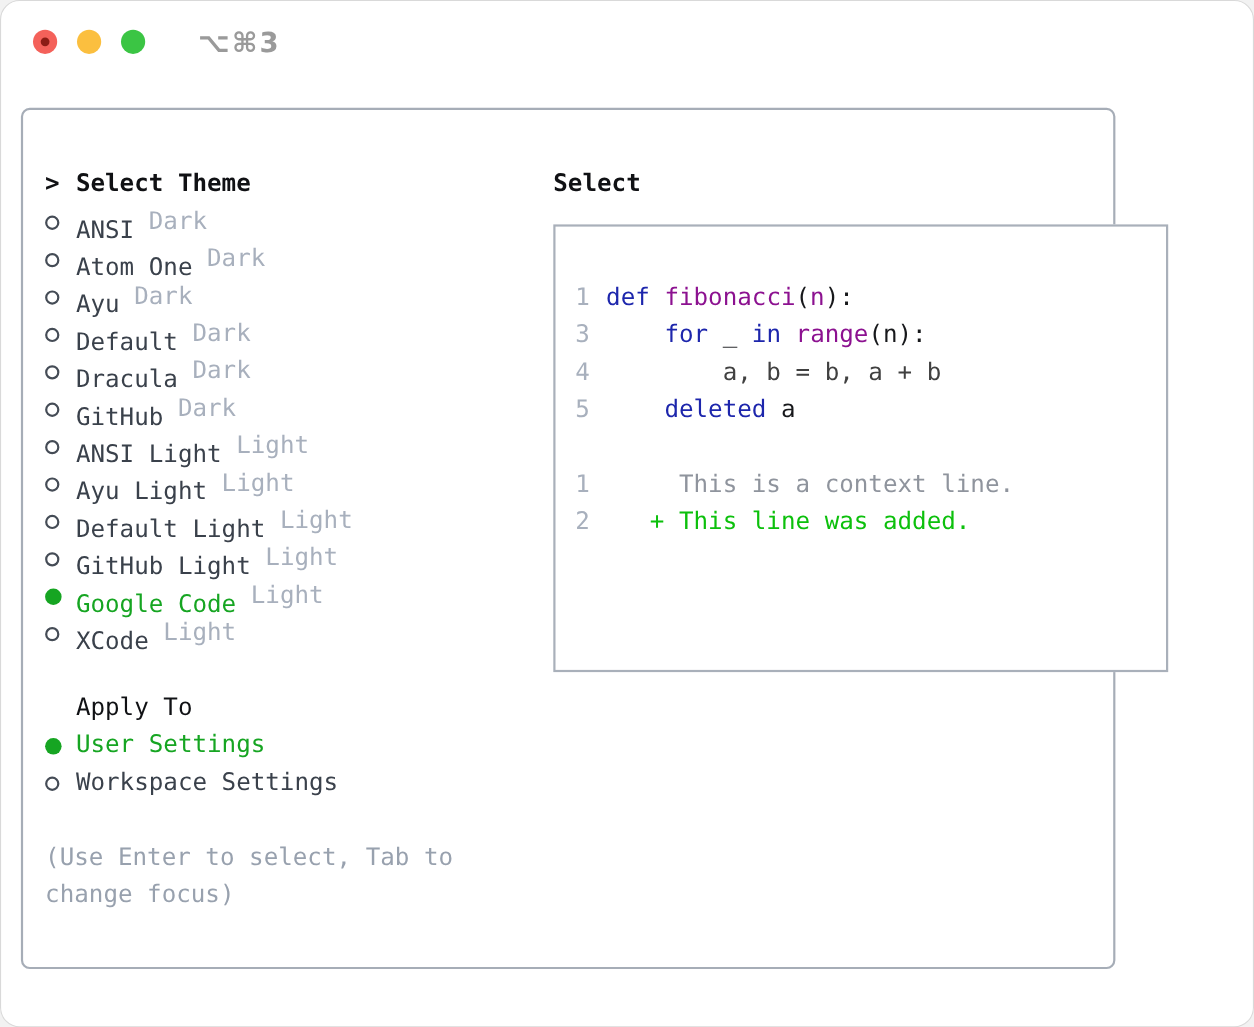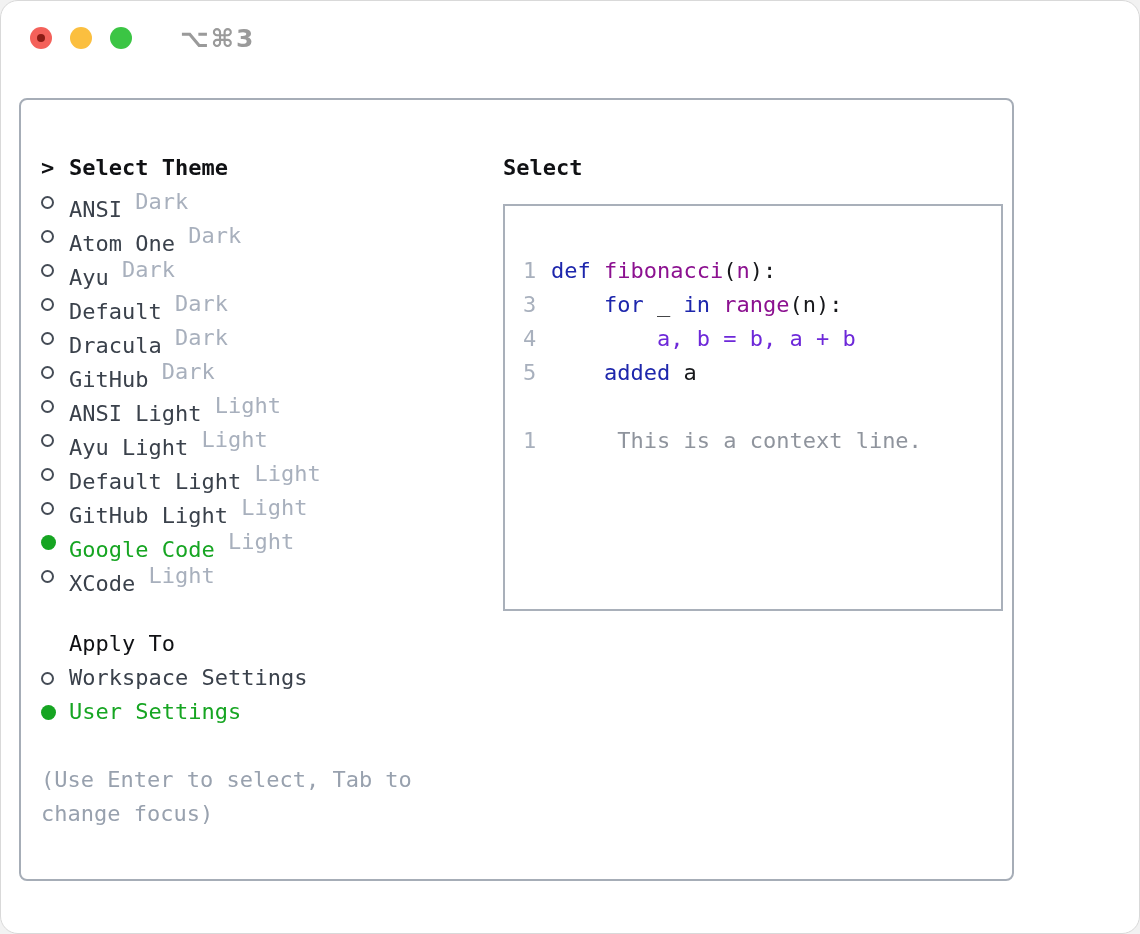--- a/index.html
+++ b/index.html
@@ -112,21 +112,21 @@
     left: 482px; top: 51px;
   }
   .preview-title {
     font-size: 22px;
     line-height: 34px;
     font-weight: bold;
     color: var(--text-black);
   }
   .preview-box {
     margin-top: 19px;
-    width: 500px;
+    width: 559px;
     height: 407px;
     border: 2px solid var(--preview-border);
     background: #fff;
     padding: 48px 0 0 18px;
     overflow: hidden;
   }
   .code-line {
     font-size: 22px;
     line-height: 34px;
     min-height: 34px;
@@ -174,35 +174,36 @@
         </div>
 
       <div class="spacer"></div>
 
       <div class="row">
         <span class="marker"></span>
         <span class="black">Apply To</span>
       </div>
 
       <div id="apply-list">
+          <div class="row selected"><span class="marker"><span class="dot filled"></span></span><span class="o-label">User Settings</span></div>
           <div class="row"><span class="marker"><span class="dot"></span></span><span class="o-label">Workspace Settings</span></div>
-          <div class="row selected"><span class="marker"><span class="dot filled"></span></span><span class="o-label">User Settings</span></div>
         </div>
 
       <div class="spacer"></div>
 
       <div class="help">(Use Enter to select, Tab to change focus)</div>
     </div>
 
     <div class="preview-col">
       <div class="preview-title">Select</div>
       <div class="preview-box" id="preview-code">
           <div class="code-line"><span class="line-num" style="color: rgb(168, 176, 189);">1</span><span style="color: rgb(29, 38, 172);">def</span><span style="color: rgb(23, 24, 27);"> </span><span style="color: rgb(140, 17, 144);">fibonacci</span><span style="color: rgb(23, 24, 27);">(</span><span style="color: rgb(140, 17, 144);">n</span><span style="color: rgb(23, 24, 27);">):</span></div>
           <div class="code-line"><span class="line-num" style="color: rgb(168, 176, 189);">3</span><span style="color: rgb(23, 24, 27);">    </span><span style="color: rgb(29, 38, 172);">for</span><span style="color: rgb(23, 24, 27);"> _ </span><span style="color: rgb(29, 38, 172);">in</span><span style="color: rgb(23, 24, 27);"> </span><span style="color: rgb(140, 17, 144);">range</span><span style="color: rgb(23, 24, 27);">(n):</span></div>
-          <div class="code-line"><span class="line-num" style="color: rgb(168, 176, 189);">4</span><span style="color: #6d28d9;">        a, b = b, a + b</span></div>
-          <div class="code-line"><span class="line-num" style="color: rgb(168, 176, 189);">5</span><span style="color: rgb(23, 24, 27);">    </span><span style="color: rgb(29, 38, 172);">added</span><span style="color: rgb(23, 24, 27);"> a</span></div>
+          <div class="code-line"><span class="line-num" style="color: rgb(168, 176, 189);">4</span><span style="color: #404040;">        a, b = b, a + b</span></div>
+          <div class="code-line"><span class="line-num" style="color: rgb(168, 176, 189);">5</span><span style="color: rgb(23, 24, 27);">    </span><span style="color: rgb(29, 38, 172);">deleted</span><span style="color: rgb(23, 24, 27);"> a</span></div>
           <div class="code-line"><span class="line-num" style="color: rgb(168, 176, 189);"></span></div>
           <div class="code-line"><span class="line-num" style="color: rgb(168, 176, 189);">1</span><span style="color: rgb(143, 148, 157);">     This is a context line.</span></div>
+          <div class="code-line"><span class="line-num" style="color: rgb(168, 176, 189);">2</span><span style="color: rgb(12, 192, 12);">   + This line was added.</span></div>
         </div>
     </div>
 
   </div>
 </div>
 
 </body></html>

